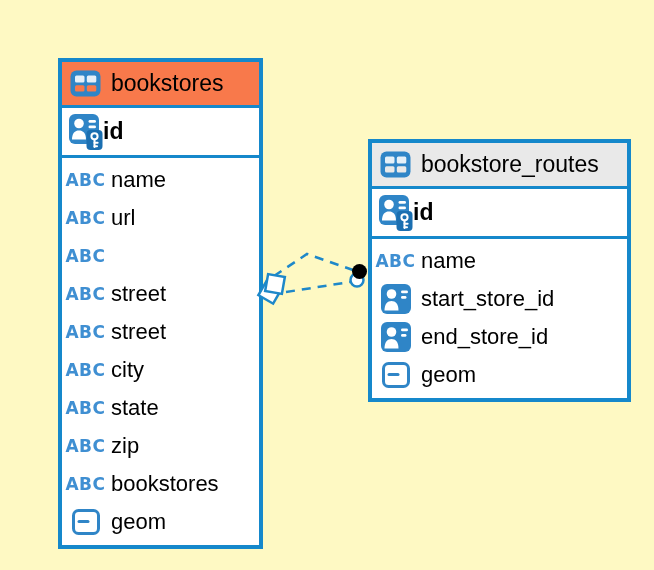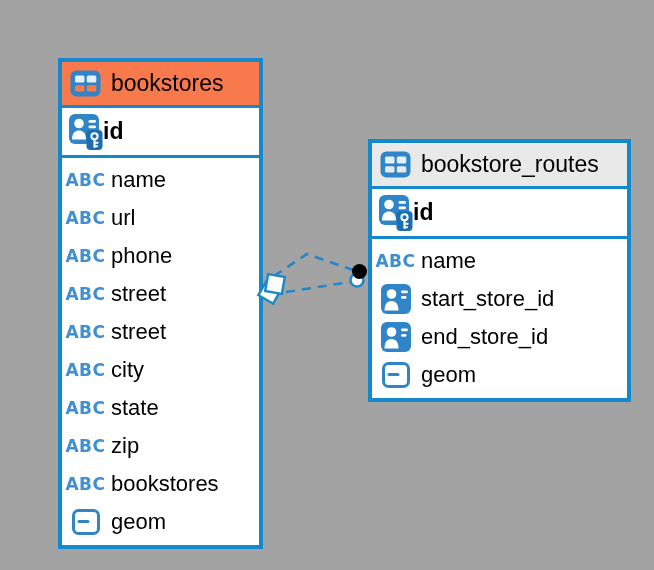--- a/index.html
+++ b/index.html
@@ -1,17 +1,17 @@
 <!DOCTYPE html>
 <html><head>
 <meta charset="utf-8">
 <style>
   html,body { margin:0; padding:0; background:#ffffff; }
   #canvas {
-    position:relative; width:654px; height:570px; background:#a3a3a3;
+    position:relative; width:654px; height:570px; background:#fef9c3;
     font-family:"Liberation Sans", sans-serif; color:#000; overflow:hidden;
   }
   .table-node {
     position:absolute; background:#ffffff; box-sizing:border-box;
     border:4px solid #1588CB;
   }
   #table-bookstores { left:58px; top:58px; width:205px; }
   #table-bookstore-routes { left:368px; top:139px; width:263px; }
 
   .tbl-header {
@@ -82,21 +82,20 @@
       <div class="col-row">
         <span class="icon-box abc">ABC</span>
         <span class="lbl">name</span>
       </div>
       <div class="col-row">
         <span class="icon-box abc">ABC</span>
         <span class="lbl">url</span>
       </div>
       <div class="col-row">
         <span class="icon-box abc">ABC</span>
-        <span class="lbl">phone</span>
       </div>
       <div class="col-row">
         <span class="icon-box abc">ABC</span>
         <span class="lbl">street</span>
       </div>
       <div class="col-row">
         <span class="icon-box abc">ABC</span>
         <span class="lbl">street</span>
       </div>
       <div class="col-row">

